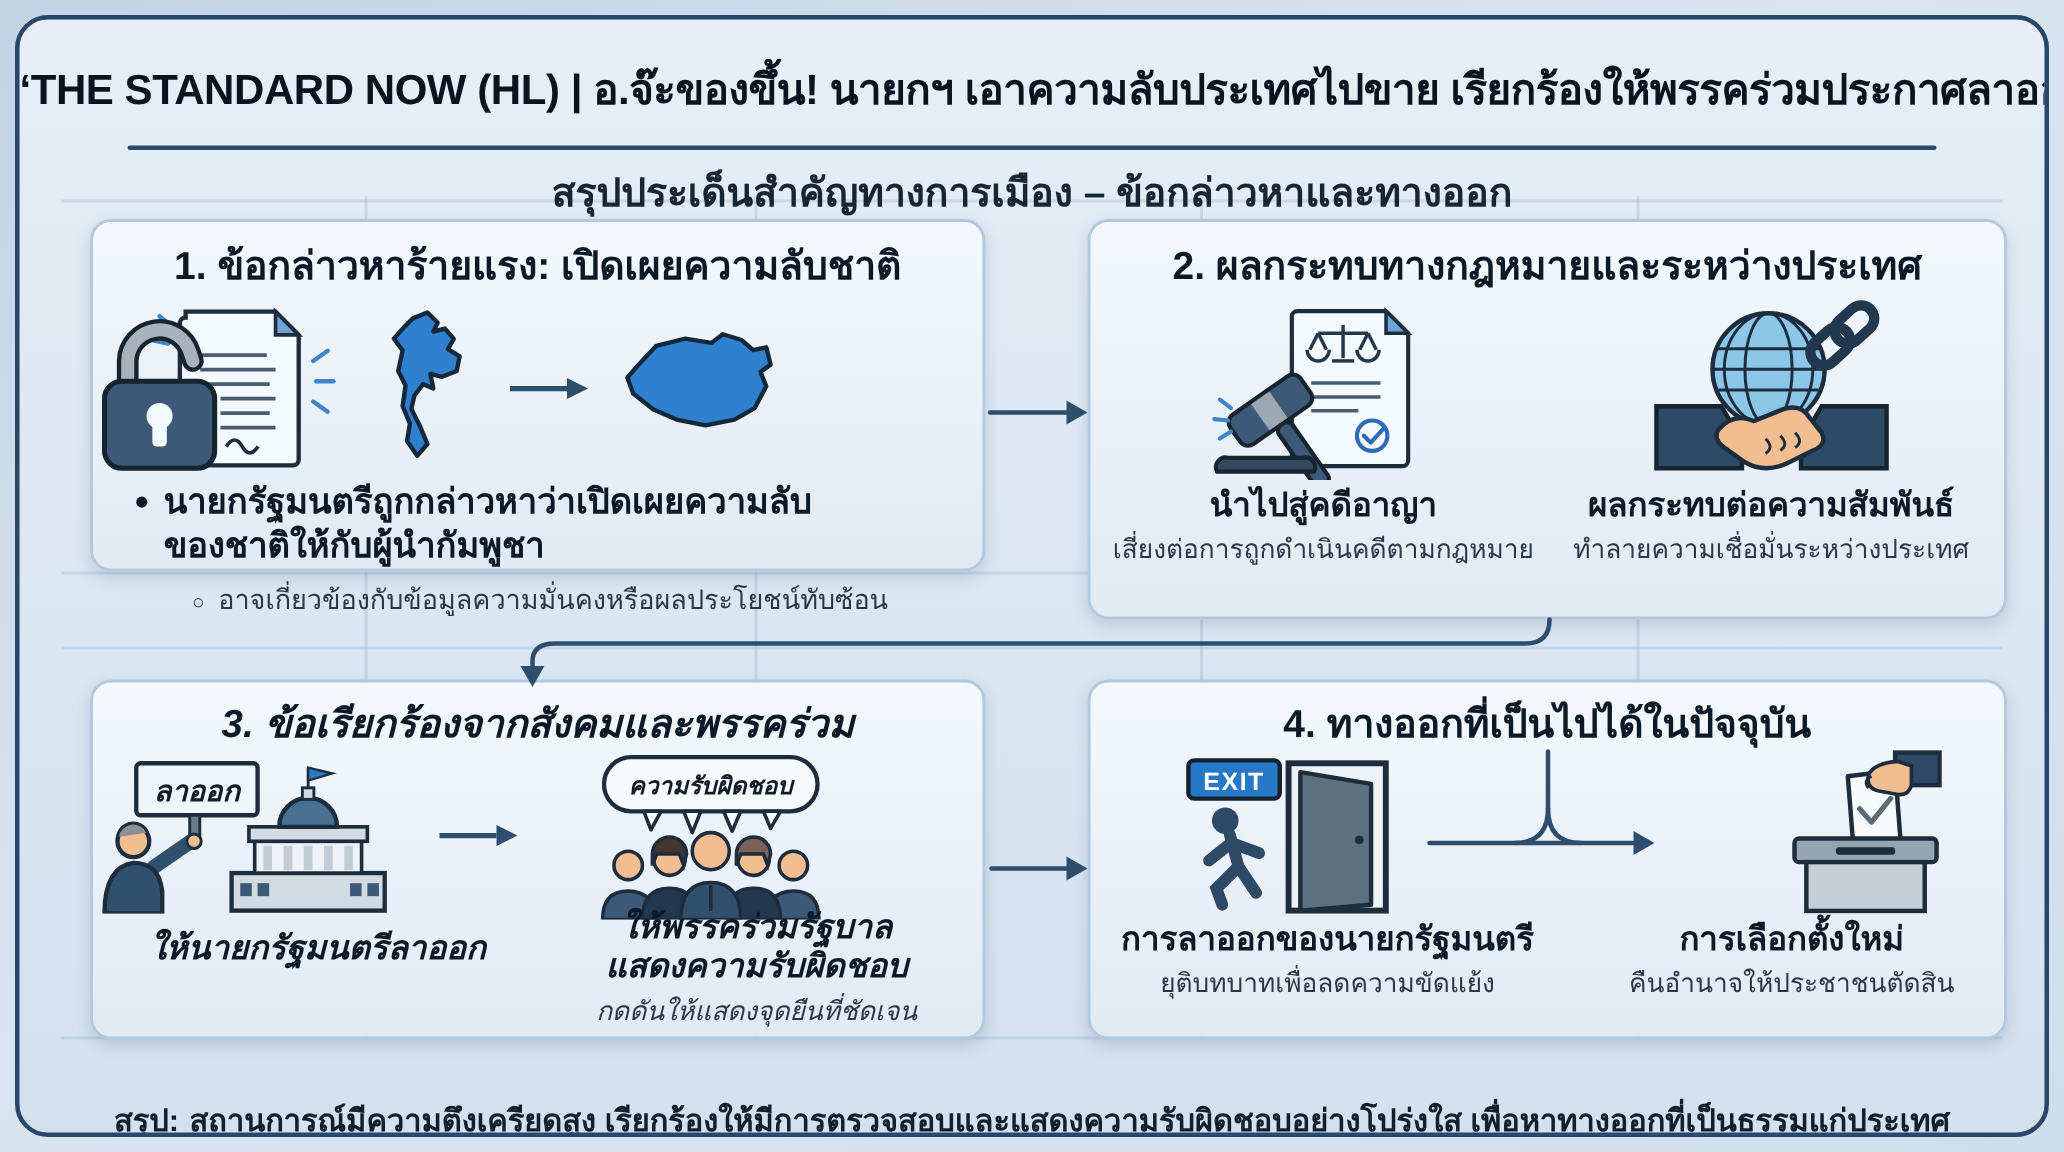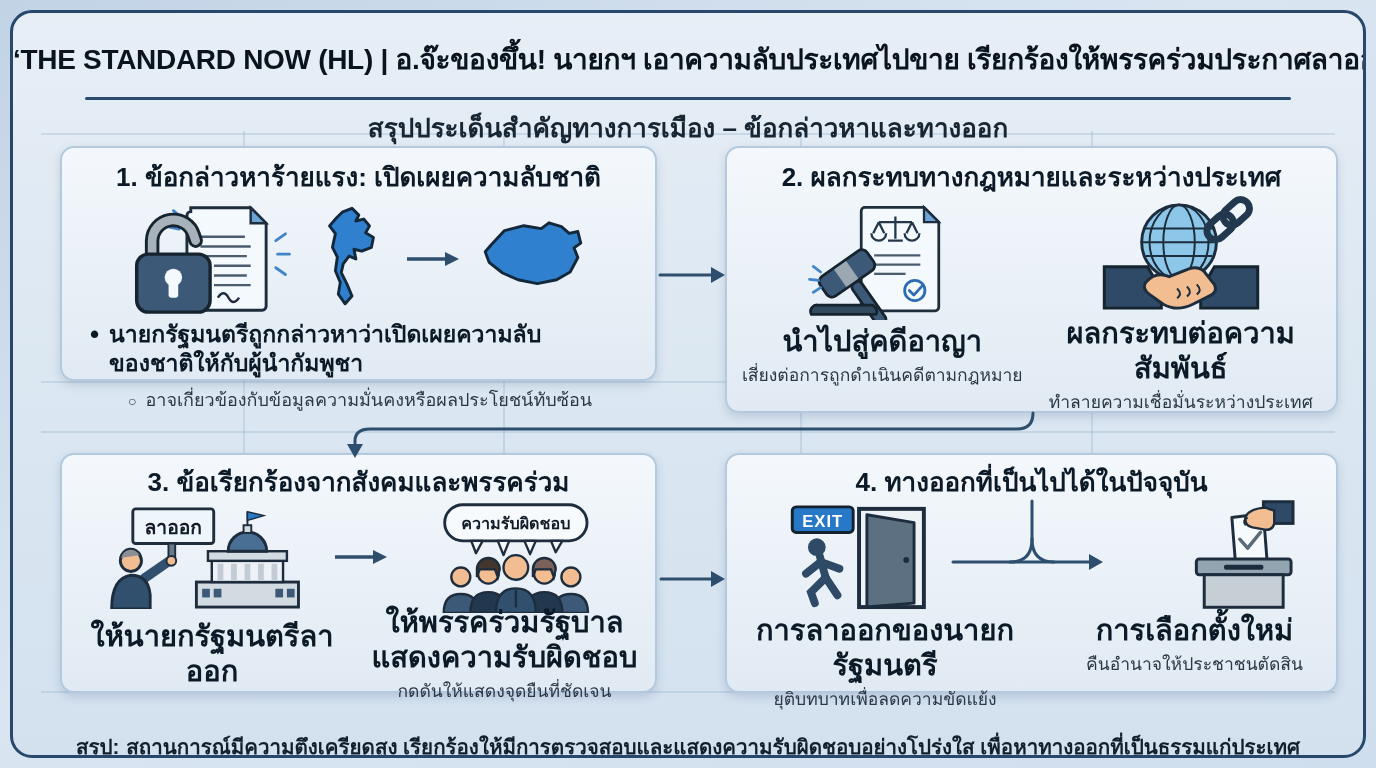--- a/index.html
+++ b/index.html
@@ -19,43 +19,43 @@
     font-size:26px; font-weight:600; color:#182634; }
 
   .gridline { position:absolute; background:rgba(150,178,206,0.33); }
   .gv { width:2px; top:118px; height:562px; }
   .gh { height:2px; left:28px; right:28px; }
 
   .box { position:absolute; background:linear-gradient(180deg,#f4f8fc 0%,#e9f0f7 55%,#e1eaf3 100%);
     border:2px solid #b3c9dd; border-radius:14px; box-shadow:0 4px 10px rgba(50,80,120,0.18); }
   #box1 { left:47px; top:133px; width:597px; height:235px; }
   #box2 { left:712px; top:133px; width:613px; height:267px; }
-  #box3 { left:47px; top:440px; width:597px; height:240px; }
+  #box3 { left:47px; top:440px; width:597px; height:240px;font-style:italic; }
   #box4 { left:712px; top:440px; width:613px; height:240px; }
 
   .bx-head { position:absolute; top:8px; left:0; right:0; text-align:center;
     font-size:26px; font-weight:800; color:#0c1a28; white-space:nowrap; }
   .bx-head.tight { top:6px; }
 
-  .icon-row { position:absolute; left:0; right:0; display:flex; justify-content:center;
+  .icon-row { position:absolute; left:0; right:0; display:flex; 
     align-items:center; gap:16px; }
   #box1 .icon-row { top:50px; height:122px; }
   #box3 .icon-row { top:44px; height:116px; gap:24px; }
 
   .bullet { position:absolute; left:28px; top:172px; display:flex; gap:10px; }
   .bullet .dot { font-size:26px; font-weight:800; color:#0c1a28; line-height:1.1; }
   .bullet .btxt { font-size:23px; font-weight:800; color:#0c1a28; line-height:1.25; white-space:pre-line; }
   .subbullet { position:absolute; left:66px; top:237px; display:flex; gap:9px; align-items:baseline; }
   .subbullet .ring { font-size:14px; color:#2b3947; }
   .subbullet .stxt { font-size:18px; font-weight:500; color:#2b3947; }
 
   .cols { position:absolute; top:48px; left:6px; right:6px; bottom:4px; display:flex; }
   .col { flex:1; display:flex; flex-direction:column; align-items:center; }
   .col .ic { height:128px; display:flex; align-items:center; justify-content:center; }
-  .col-title { font-size:29px; font-weight:800; color:#0c1a28; text-align:center; line-height:1.2; white-space:pre-line; }
+  .col-title { font-size:22px; font-weight:800; color:#0c1a28; text-align:center; line-height:1.2; white-space:pre-line; }
   .col-sub { font-size:17.5px; font-weight:500; color:#2b3947; text-align:center; margin-top:2px; }
 
   .lbl { position:absolute; text-align:center; }
   .lbl .col-title { display:block; }
   .lbl .col-sub { display:block; }
 
   .summary { position:absolute; top:697px; left:0; right:0; text-align:center;
     font-size:20.5px; color:#13202c; white-space:nowrap;margin-top:20px; }
   .summary .slabel { font-weight:800; margin-right:7px; }
   .summary .stext { font-weight:600; }

